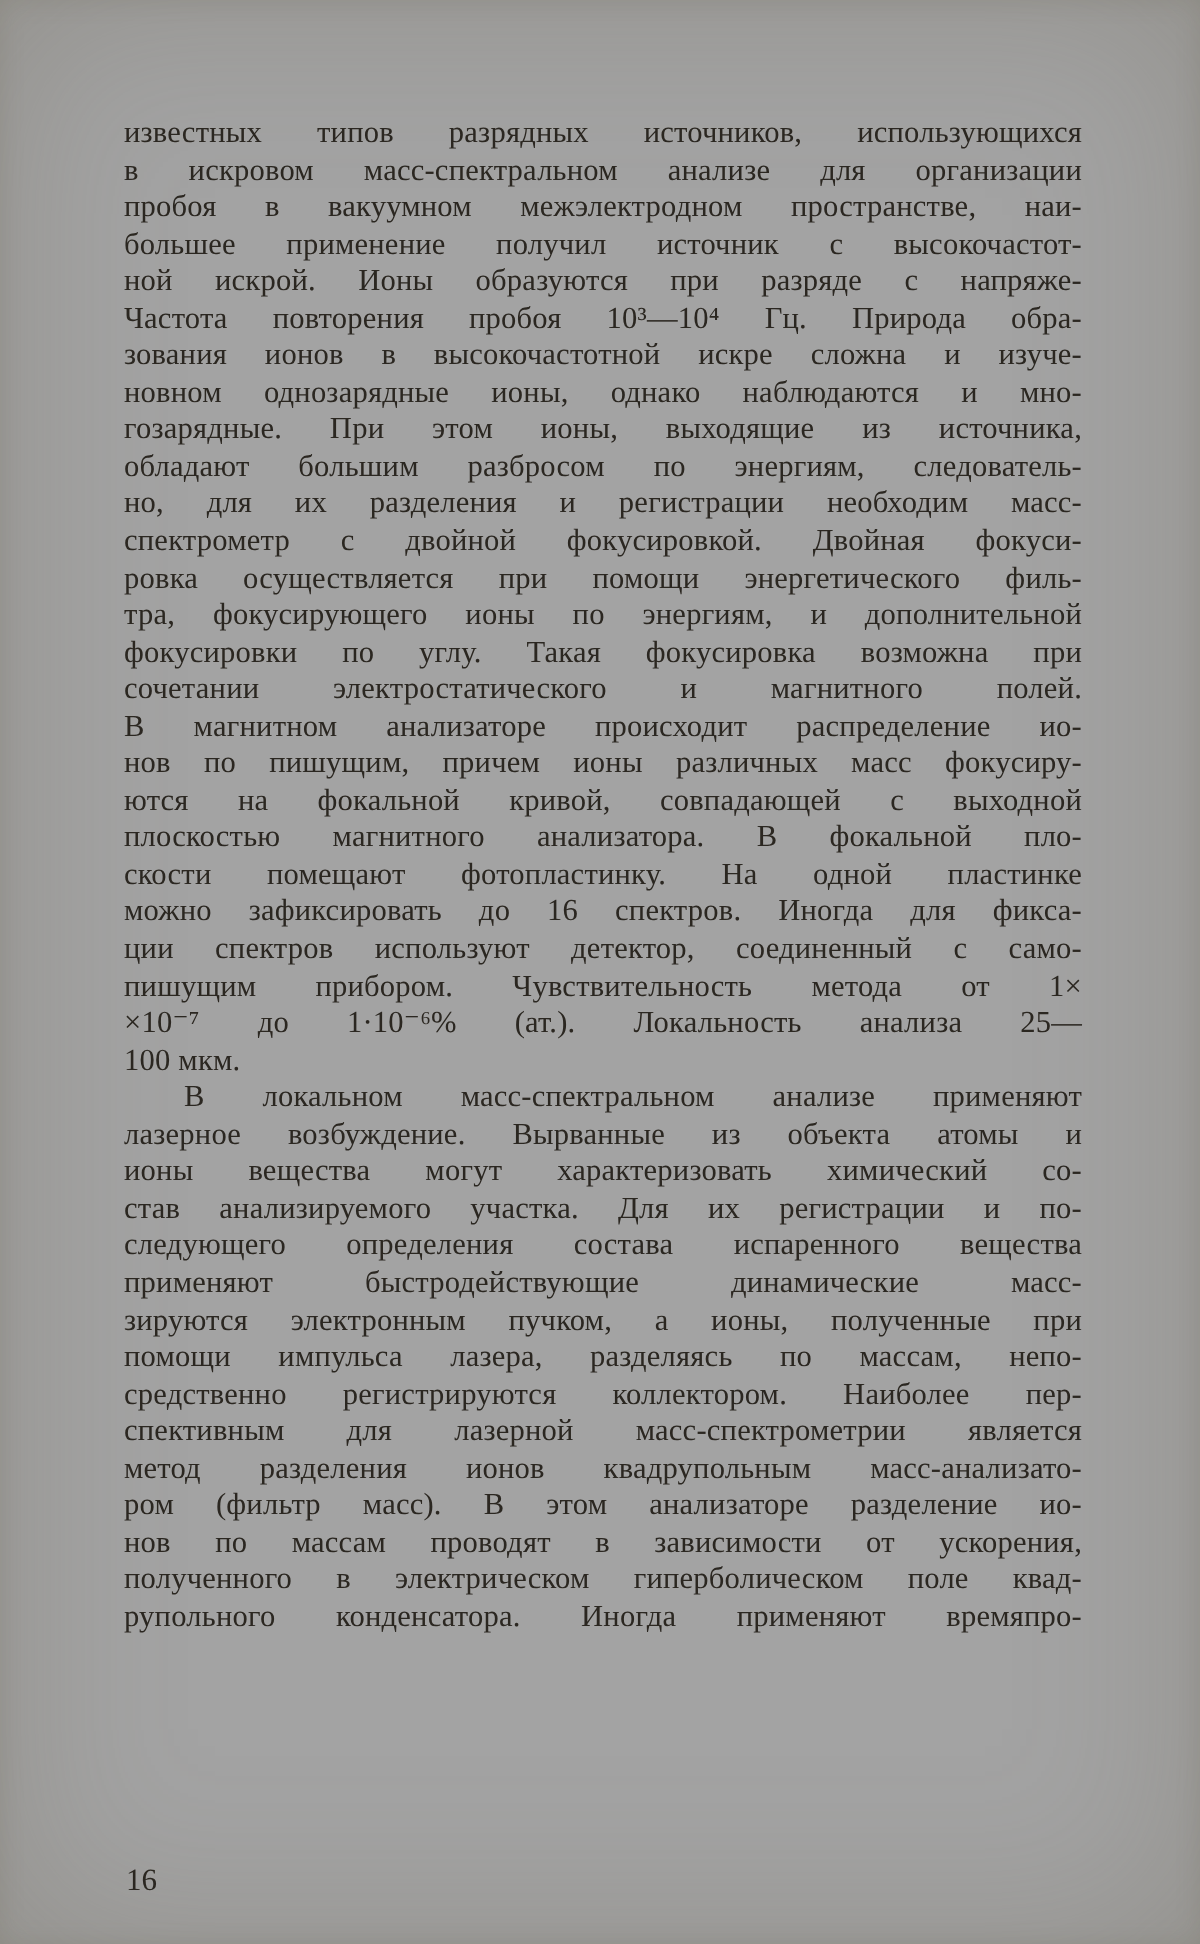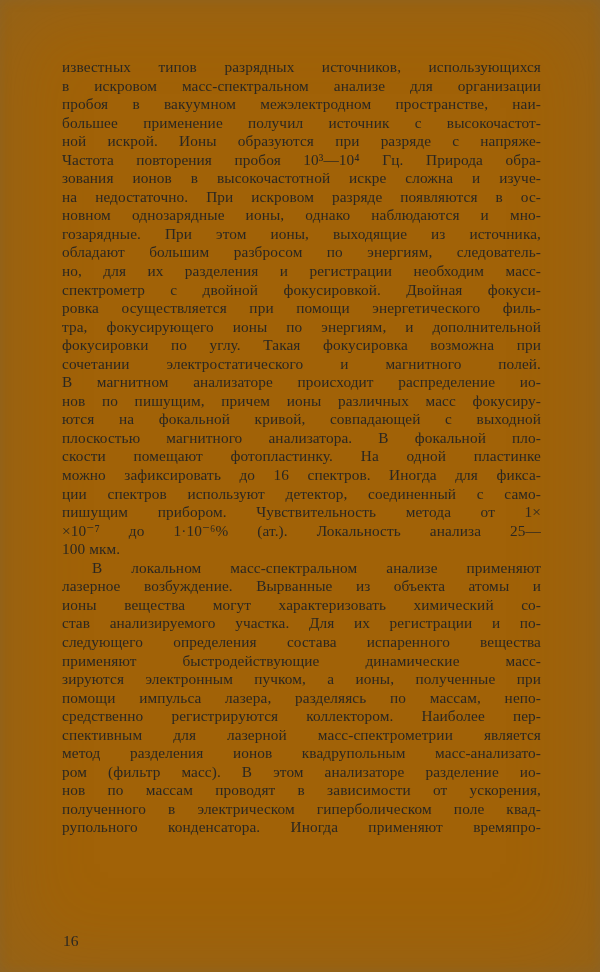--- a/index.html
+++ b/index.html
@@ -45,31 +45,30 @@
     left: 63px;
     top: 889px;
     font-size: 15.5px;
     line-height: 18px;
     margin-top: 43px;
   }
 </style>
 </head>
 <body>
 
-<main class="page" style="background-color: #a16207; color: rgb(43, 39, 33);">
+<main class="page" style="background-color: #a3a3a3; color: rgb(43, 39, 33);">
   <div class="text-block" id="text-block">
       <div class="paragraph">
         <div class="line">известных типов разрядных источников, использующихся</div>
         <div class="line">в искровом масс-спектральном анализе для организации</div>
         <div class="line">пробоя в вакуумном межэлектродном пространстве, наи-</div>
         <div class="line">большее применение получил источник с высокочастот-</div>
         <div class="line">ной искрой. Ионы образуются при разряде с напряже-</div>
         <div class="line">Частота повторения пробоя 10³—10⁴ Гц. Природа обра-</div>
         <div class="line">зования ионов в высокочастотной искре сложна и изуче-</div>
-        <div class="line">на недостаточно. При искровом разряде появляются в ос-</div>
         <div class="line">новном однозарядные ионы, однако наблюдаются и мно-</div>
         <div class="line">гозарядные. При этом ионы, выходящие из источника,</div>
         <div class="line">обладают большим разбросом по энергиям, следователь-</div>
         <div class="line">но, для их разделения и регистрации необходим масс-</div>
         <div class="line">спектрометр с двойной фокусировкой. Двойная фокуси-</div>
         <div class="line">ровка осуществляется при помощи энергетического филь-</div>
         <div class="line">тра, фокусирующего ионы по энергиям, и дополнительной</div>
         <div class="line">фокусировки по углу. Такая фокусировка возможна при</div>
         <div class="line">сочетании электростатического и магнитного полей.</div>
         <div class="line">В магнитном анализаторе происходит распределение ио-</div>

